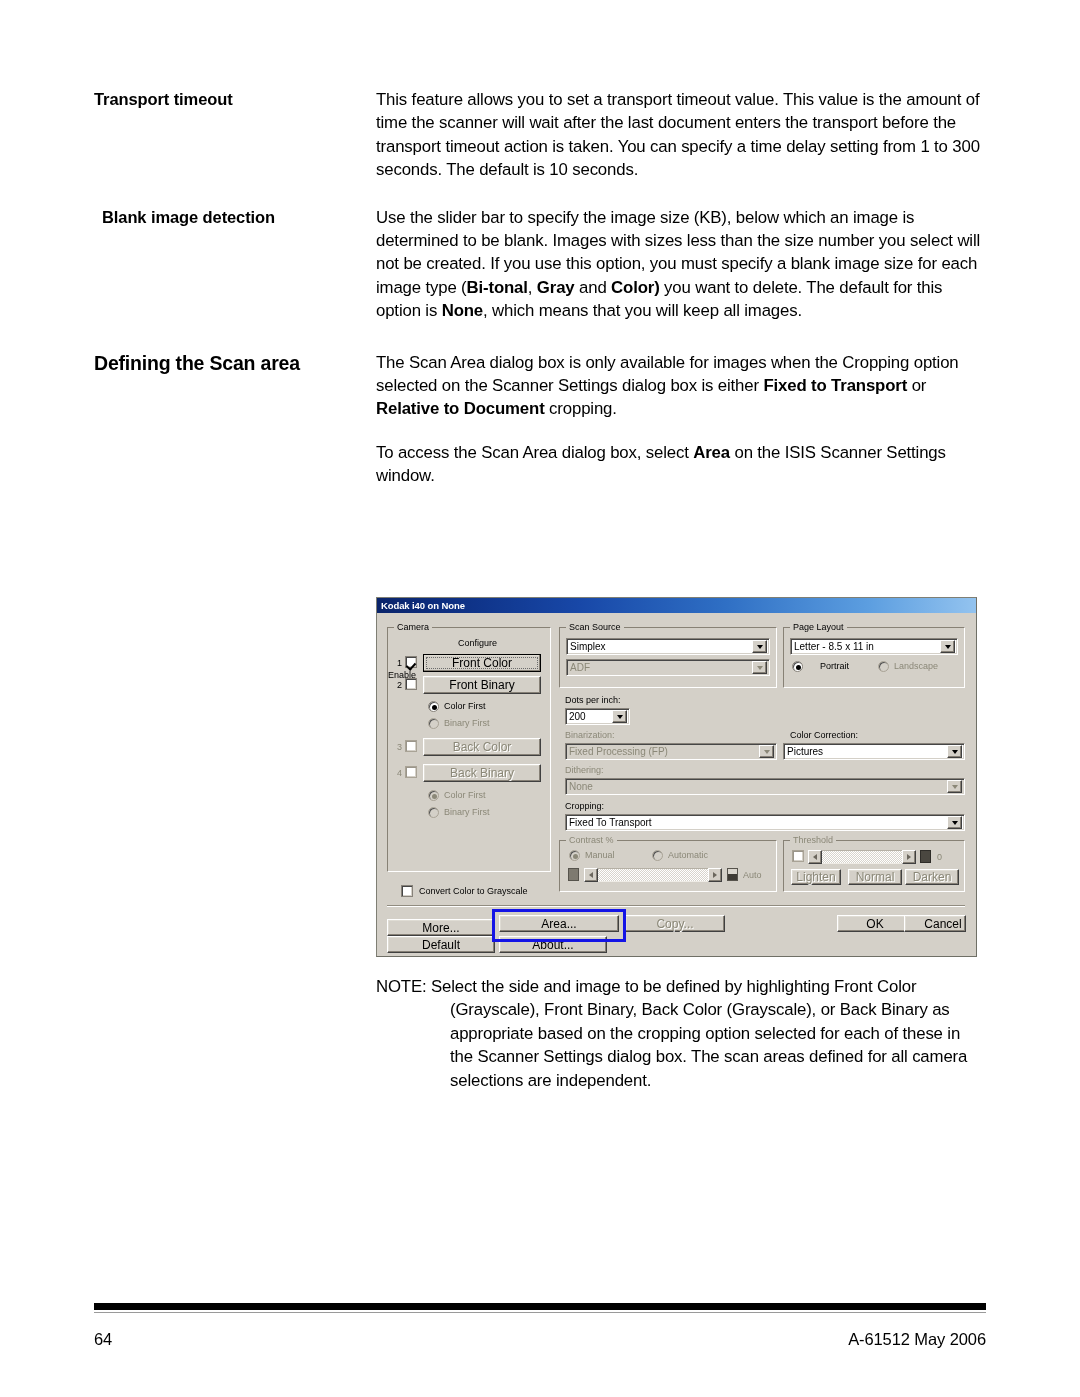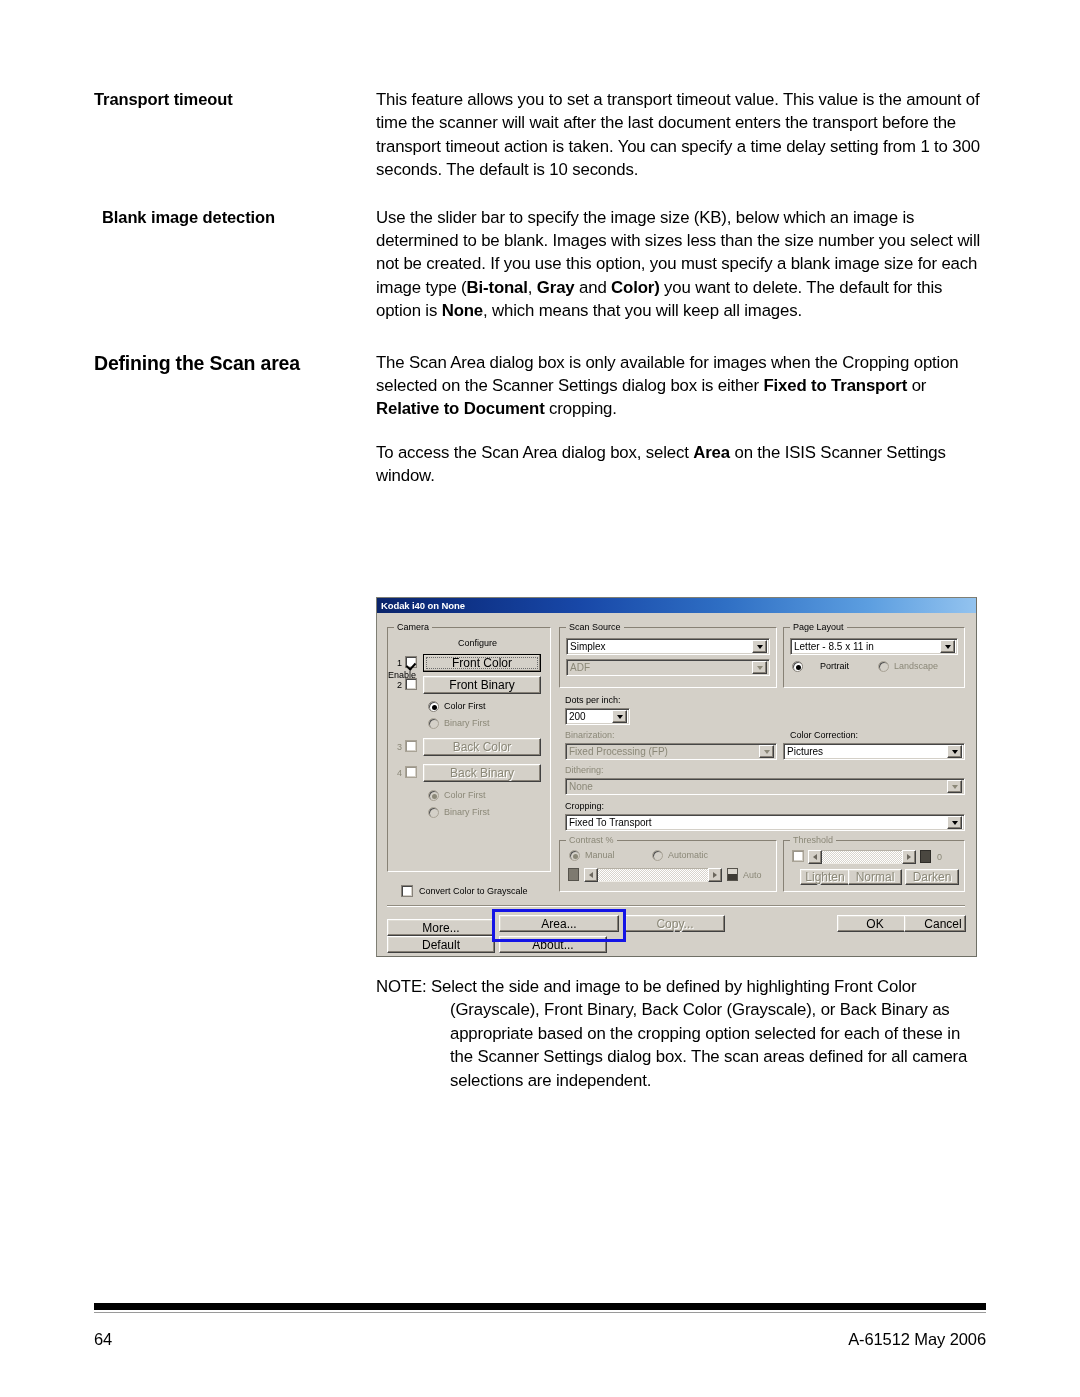--- a/index.html
+++ b/index.html
@@ -544,21 +544,21 @@
                 <i></i>
               </span>
             <span class="strack"></span>
             <span class="sbtn right">
                 <i></i>
               </span>
           </div>
           <span class="sq dark" style="left:136px; top:9px;"></span>
           <span class="lbl dim" style="left:153px; top:11px;">0</span>
 
-          <div class="btn disabled" style="left:7px; top:28px; width:50px; height:16px;margin-left:9px;">Lighten</div>
+          <div class="btn disabled" style="left:7px; top:28px; width:50px; height:16px;">Lighten</div>
           <div class="btn disabled" style="left:64px; top:28px; width:54px; height:16px;">Normal</div>
           <div class="btn disabled" style="left:121px; top:28px; width:54px; height:16px;">Darken</div>
         </div>
 
         <div class="dsep" style="left:10px; top:292px; width:578px;"></div>
 
         <div class="btn" style="left:10px; top:306px; width:108px; height:17px;">More...</div>
         <div class="btn" style="left:122px; top:302px; width:120px; height:17px;">Area...</div>
         <div class="btn disabled" style="left:248px; top:302px; width:100px; height:17px;">Copy...</div>
         <div class="btn" style="left:460px; top:302px; width:76px; height:17px;text-align:center;">OK</div>

